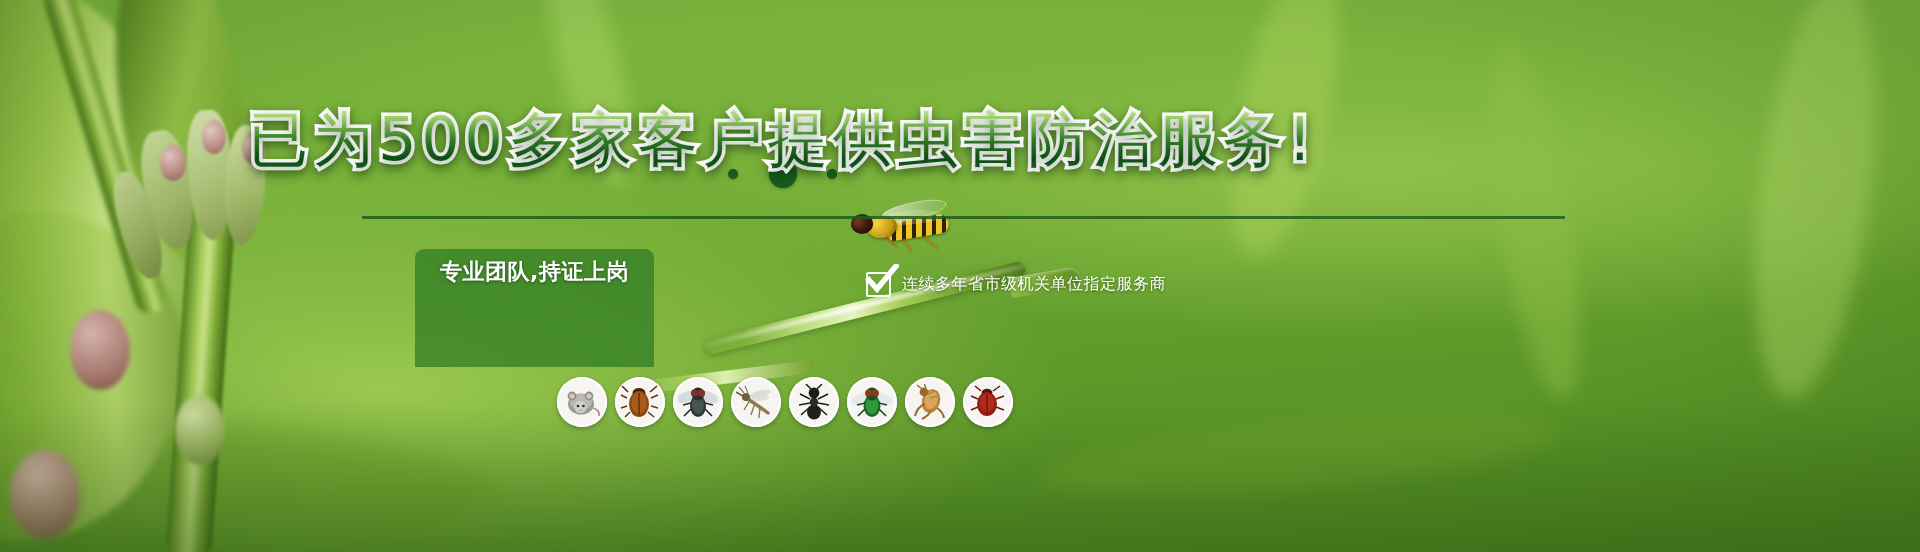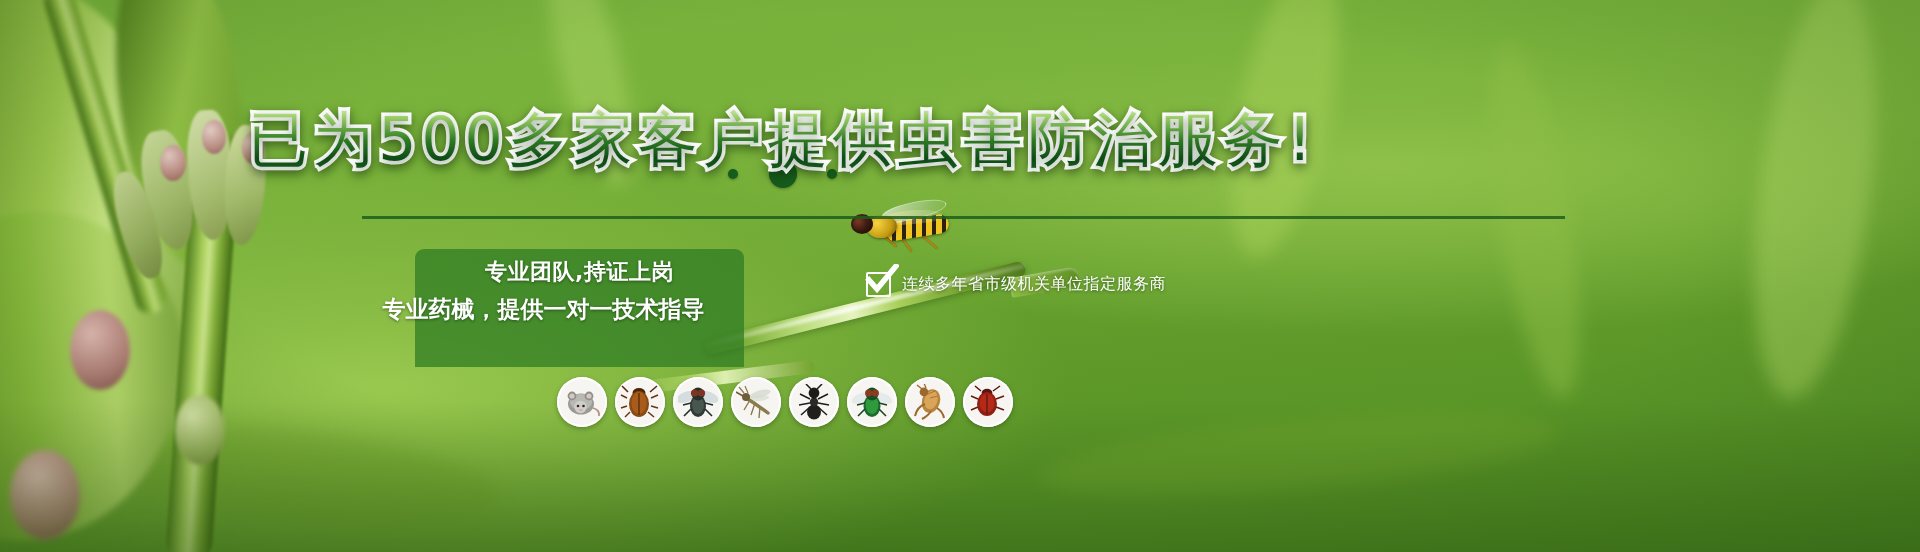--- a/index.html
+++ b/index.html
@@ -161,21 +161,21 @@
   
   .dots { position:absolute; left:0; top:160px; width:1565px; text-align:center; }
   .dot { display:inline-block; border-radius:50%; background:#165c1d; vertical-align:middle;
          box-shadow:0 1px 3px rgba(0,0,0,.3); }
   .dot.s { width:10px; height:10px; margin:0 14px; }
   .dot.l { width:28px; height:28px; margin:0 12px; }
 
   
   .infobox {
     position:absolute; left:415px; top:249px;
-    width:329px; height:118px;
+    width:239px; height:118px;
     background:rgba(44,122,34,.72);
     border-radius:9px 9px 0 0;
     padding-top:5px;
   }
   .infobox .line {
     color:#fff; font-weight:bold;
     text-align:center; white-space:nowrap;
     font-family:"DejaVu Sans","Liberation Sans",sans-serif;
     text-shadow:0 1px 3px rgba(10,40,5,.55);
   }
@@ -279,21 +279,20 @@
   <div class="dots">
     <span class="dot s"></span>
     <span class="dot l"></span>
     <span class="dot s"></span>
   </div>
 
   <div class="rule"></div>
 
   <div class="infobox">
     <div class="line l1">专业团队,持证上岗</div>
-    <div class="line l3">专业药械，提供一对一技术指导</div>
   </div>
 
   <div class="checks">
     <div class="chk-row">
       <span class="chk-box">
         <svg width="34" height="30" viewBox="0 0 34 30" fill="none">
           <path d="M4 16 L12 25 L31 2" stroke="#ffffff" stroke-width="5.5" stroke-linecap="square" fill="none"></path>
         </svg>
       </span>
       <span class="chk-label">连续多年省市级机关单位指定服务商</span>

